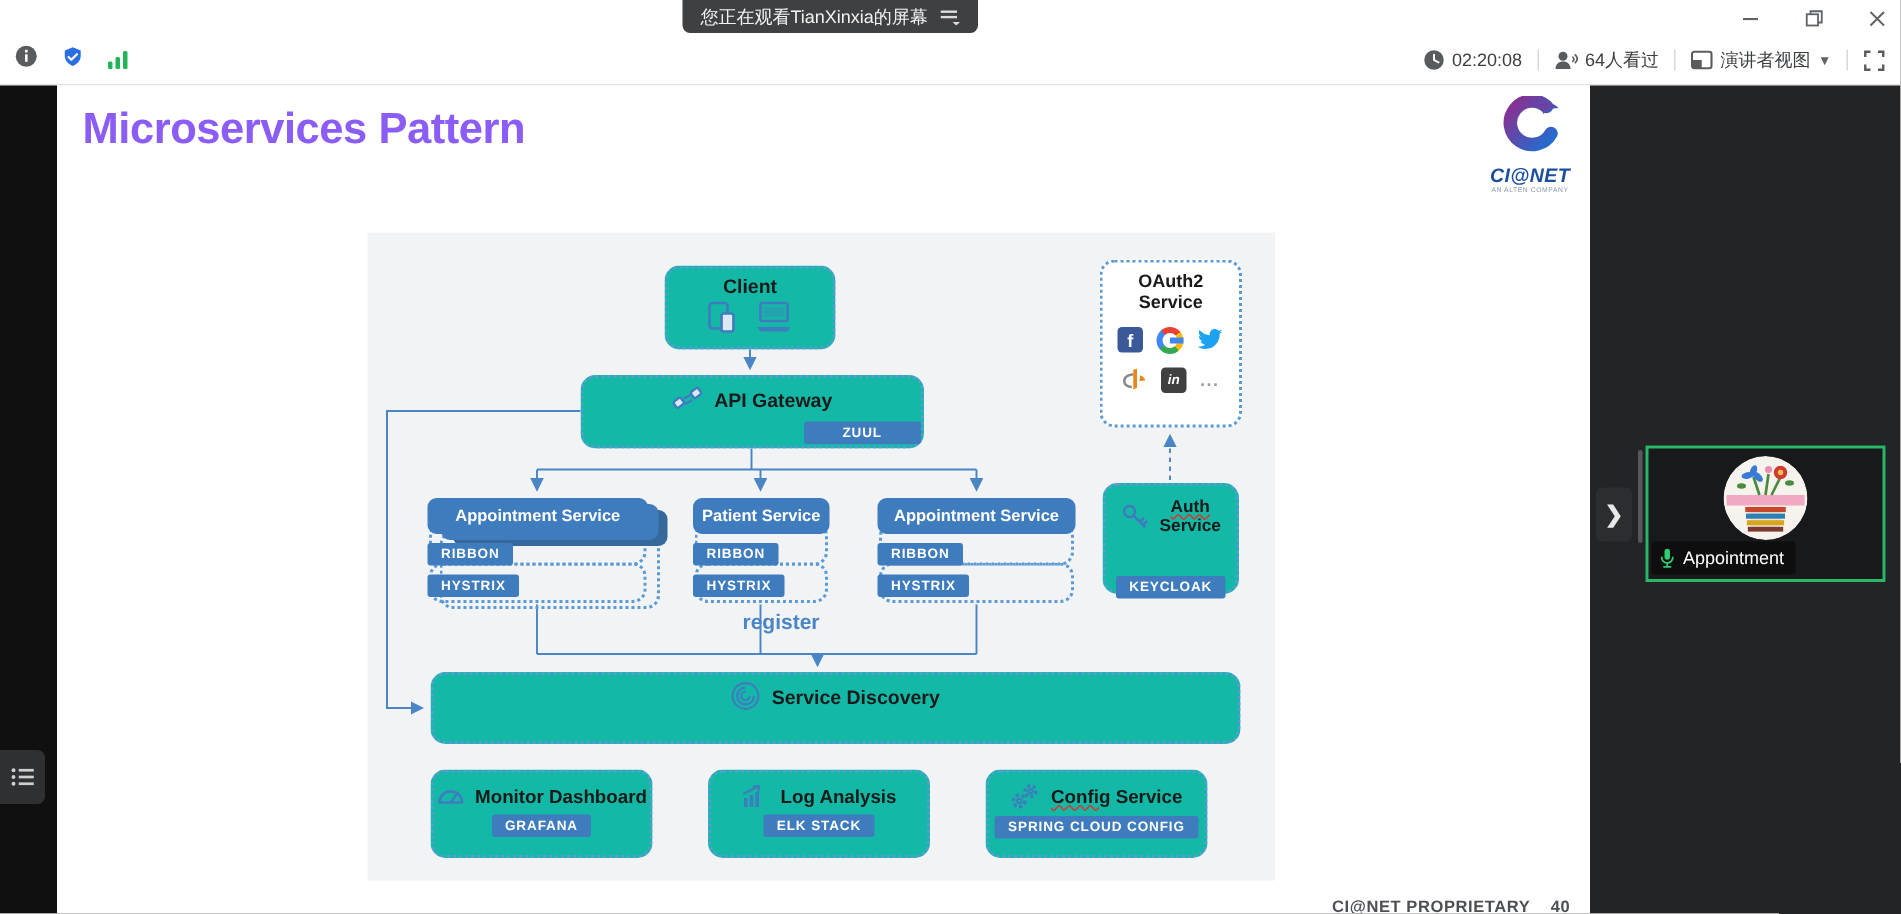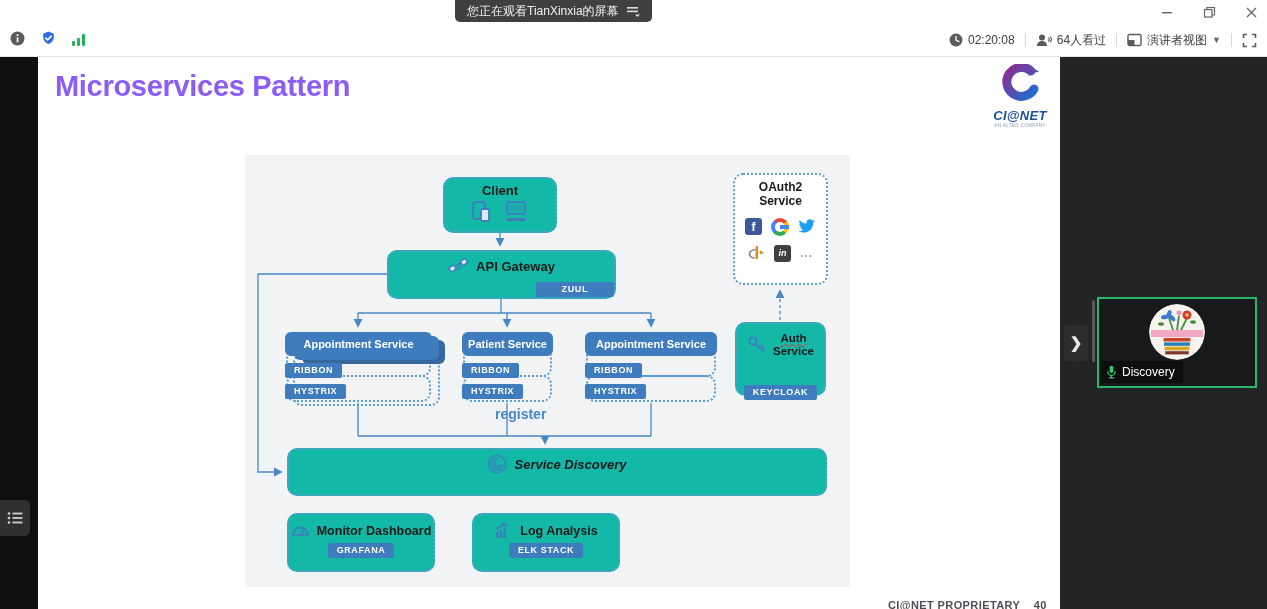--- a/index.html
+++ b/index.html
@@ -77,21 +77,21 @@
   .stk-h2 { position:absolute; top:8px; left:17px; right:-13px; height:24px; background:#37689c; border-radius:6px; z-index:2; }
   .stk-d  { position:absolute; top:22px; left:8px; right:-8px; height:52px; border:2px dotted #5b9bd5; border-radius:9px; z-index:0; }
 
   .auth-box { left:490px; top:167px; width:91px; height:74px; }
   .auth-row { display:flex; align-items:center; justify-content:center; gap:6px; margin-top:8px; }
   .auth-txt { font-size:11.5px; font-weight:700; line-height:1.15; color:#1a1a1a; text-align:center;}
   .spellcheck { text-decoration:underline; text-decoration-style:wavy; text-decoration-color:#d03a2f; text-decoration-thickness:1px; }
   .auth-badge { text-align:center; margin-top:23px; }
 
   .disc-box { left:42px; top:293px; width:540px; height:48px; text-align:center; }
-  .disc-row { display:flex; align-items:center; justify-content:center; gap:7px; margin-top:4px; font-size:13px; color:#1a1a1a;font-style:italic;}
+  .disc-row { display:flex; align-items:center; justify-content:center; gap:7px; margin-top:4px; font-size:13px; color:#1a1a1a;}
 
   .btm { width:148px; height:59px; text-align:center; }
   .btm-row { display:flex; align-items:center; justify-content:center; gap:7px; margin-top:7px; font-size:12.5px; color:#1a1a1a;}
   .btm .badge { margin-top:4px; }
 
   .register-lbl { position:absolute; left:250px; top:251px; color:#4a86c5; font-size:14px; font-weight:700; z-index:2; }
 
   
   .speaking-bar { position:absolute; left:984px; top:184px; width:238px; height:30px; background:rgba(40,40,42,0.92);
     border-radius:3px; display:flex; align-items:center; gap:8px; padding:0 10px; z-index:6; }
@@ -383,20 +383,32 @@
             <rect x="2" y="10" width="2.4" height="6" fill="#3e7cbe"></rect>
             <rect x="5.8" y="8" width="2.4" height="8" fill="#3e7cbe"></rect>
             <rect x="9.6" y="6" width="2.4" height="10" fill="#3e7cbe"></rect>
             <path d="M2 7 L12 2 M12 2 l-3.5.3 M12 2 l-.5 3.4" stroke="#3e7cbe" stroke-width="1.4" fill="none" stroke-linecap="round"></path>
           </svg>
           <span class="bold"><span>Log</span> <span>Analysis</span></span>
         </div>
         <span class="badge">ELK STACK</span>
       </div>
 
+      <div class="dotbox btm" style="left:412px; top:358px;">
+        <div class="btm-row">
+          <svg width="20" height="18" viewBox="0 0 20 18">
+            <circle cx="13" cy="5.5" r="3.6" fill="none" stroke="#3e7cbe" stroke-width="2.2" stroke-dasharray="2 1.6"></circle>
+            <circle cx="13" cy="5.5" r="1.4" fill="none" stroke="#3e7cbe" stroke-width="1.3"></circle>
+            <circle cx="5.5" cy="12" r="3.9" fill="none" stroke="#3e7cbe" stroke-width="2.2" stroke-dasharray="2.2 1.7"></circle>
+            <circle cx="5.5" cy="12" r="1.5" fill="none" stroke="#3e7cbe" stroke-width="1.3"></circle>
+          </svg>
+          <span class="bold"><span class="spellcheck">Config</span> <span>Service</span></span>
+        </div>
+        <span class="badge">SPRING CLOUD CONFIG</span>
+      </div>
 
     </div>
 
     <div class="slide-footer">CI@NET PROPRIETARY    40</div>
   </div>
 
   <div class="sidebar"></div>
 
 
   <div class="collapse-btn">
@@ -425,17 +437,17 @@
         <circle cx="30" cy="9" r="2.4" fill="#e98fb4"></circle>
         <ellipse cx="44" cy="18" rx="3" ry="1.8" fill="#4b8a3d"></ellipse>
         <ellipse cx="12" cy="20" rx="3" ry="1.8" fill="#4b8a3d"></ellipse>
       </svg>
     </div>
     <div class="name-tag">
       <svg width="11" height="14" viewBox="0 0 15 19">
         <rect x="5" y="1" width="5" height="10" rx="2.5" fill="#2ecc71"></rect>
         <path d="M2.5 9 a5 5 0 0 0 10 0 M7.5 14.5 v3 M4.5 17.5 h6" stroke="#2ecc71" stroke-width="1.6" fill="none" stroke-linecap="round"></path>
       </svg>
-      <span>Discovery</span>
+      <span>Appointment</span>
     </div>
   </div>
 
 </div>
 
 </body></html>

